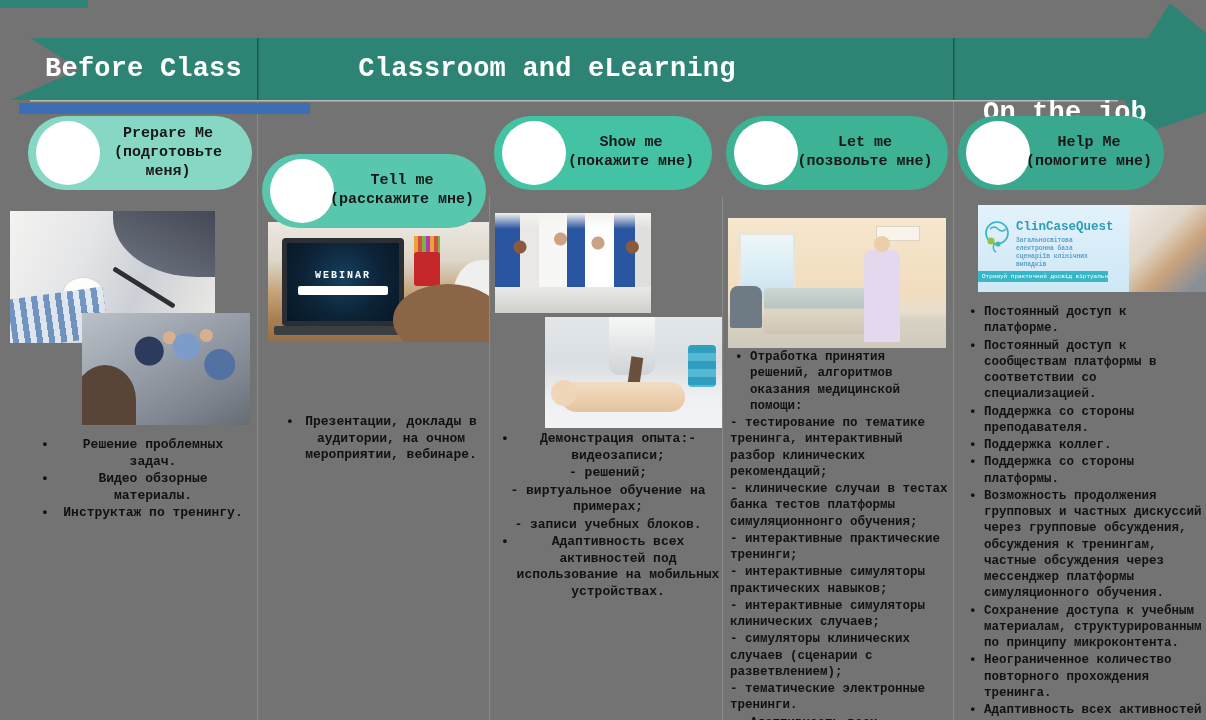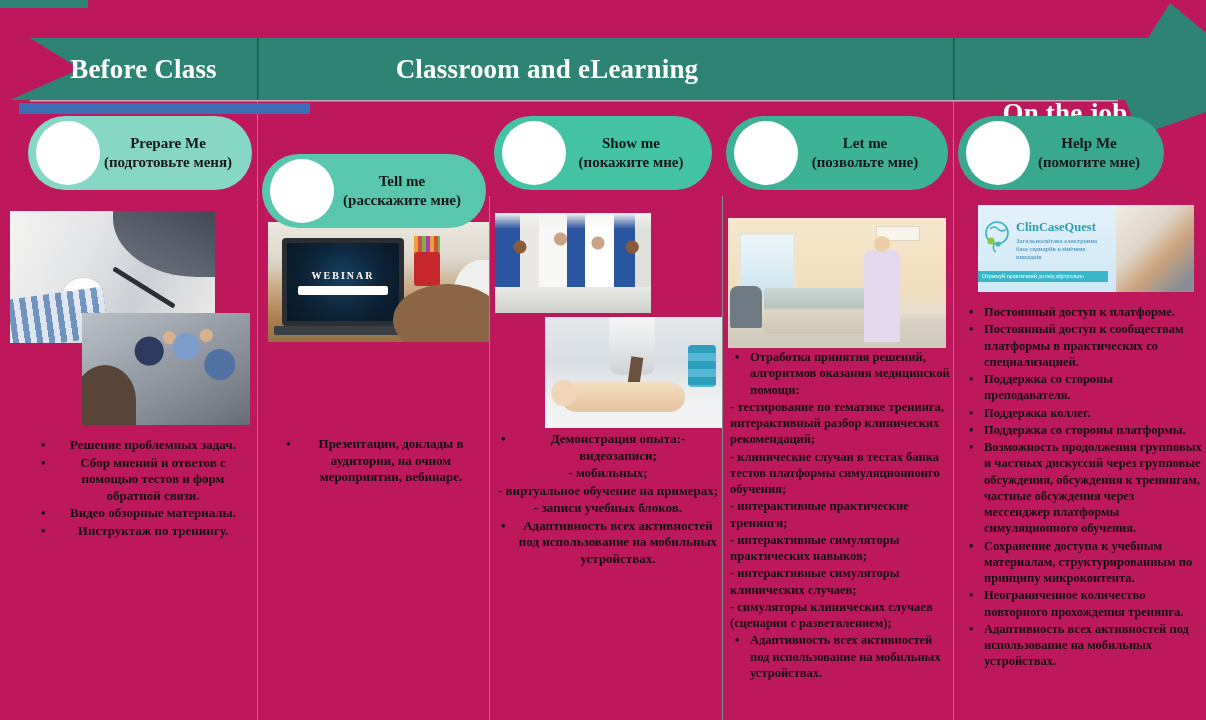--- a/index.html
+++ b/index.html
@@ -1,17 +1,17 @@
 <!DOCTYPE html>
 <html><head>
 <meta charset="utf-8">
 <style>
   html,body{margin:0;padding:0;background:#fff;}
-  #canvas{position:relative;width:1206px;height:720px;background:#be185d;overflow:hidden;
-          font-family:Liberation Serif, serif;}
+  #canvas{position:relative;width:1206px;height:720px;background:#737373;overflow:hidden;
+          font-family:Liberation Mono, monospace;}
 
   
   #banner-svg{position:absolute;left:0;top:0;z-index:1;}
   .banner-label{position:absolute;top:38px;height:62px;display:flex;align-items:center;justify-content:center;
                 color:#ffffff;font-weight:700;font-size:27px;z-index:2;letter-spacing:.2px;}
   #accent-topleft{position:absolute;left:0;top:0;width:88px;height:8px;background:#2e8474;z-index:1;}
   #blue-bar{position:absolute;left:19px;top:103px;width:291px;height:11px;background:#3c6eb5;z-index:2;}
 
   
   .vline{position:absolute;width:1px;background:#8a8a8a;z-index:0;}
@@ -89,21 +89,21 @@
   #photo-hospital .window{position:absolute;left:10px;top:14px;width:58px;height:70px;border:3px solid #eae4d6;
      background:linear-gradient(180deg,#eef6fa,#d8ecf4 60%,#c8e0ec);box-sizing:border-box;}
   #photo-hospital .ac{position:absolute;right:26px;top:8px;width:42px;height:13px;background:#f8f4ec;border:1px solid #ddd5c4;}
   #photo-hospital .chair{position:absolute;left:2px;top:68px;width:32px;height:42px;background:#6e7b85;border-radius:8px 8px 2px 2px;}
   #photo-hospital .bed{position:absolute;left:36px;top:70px;width:112px;height:46px;border-radius:4px;
      background:linear-gradient(180deg,#cdd8d3 0%,#b7c4bf 42%,#ded7c6 48%,#cec6b4 100%);}
   #photo-hospital .patient{position:absolute;right:46px;top:32px;width:36px;height:92px;background:#e4d8ef;border-radius:8px 8px 0 0;}
   #photo-hospital .patient::before{content:"";position:absolute;left:10px;top:-14px;width:16px;height:16px;background:#eccfa8;border-radius:50%;}
 
   
-  #photo-ccq{left:978px;top:205px;width:216px;height:87px;background:linear-gradient(180deg,#e3f2fb,#cde8f6);}
+  #photo-ccq{left:978px;top:205px;width:216px;height:87px;background:linear-gradient(180deg,#e3f2fb,#cde8f6);padding-left:13px;}
   #photo-ccq .ccq-photo{position:absolute;right:0;top:0;width:78px;height:87px;
      background:linear-gradient(135deg,#f0ebe4 0%,#e0d6c8 38%,#caa37c 62%,#8a8f96 88%);}
   #photo-ccq .ccq-title{position:absolute;left:38px;top:15px;font-weight:700;font-size:12.5px;color:#2d9cb5;}
   #photo-ccq .ccq-sub{position:absolute;left:38px;top:32px;width:92px;font-size:6.3px;line-height:1.25;color:#5f9fc8;font-weight:700;}
   #photo-ccq .ccq-ribbon{position:absolute;left:0;top:66px;width:130px;height:11px;background:#39b7c9;color:#fff;
      font-size:6px;line-height:11px;padding-left:4px;box-sizing:border-box;white-space:nowrap;overflow:hidden;}
   #photo-ccq svg{position:absolute;left:4px;top:14px;}
 </style>
 </head>
 <body>
@@ -213,47 +213,47 @@
       <path d="M12,25 q-2,6 2,8" fill="none" stroke="#38b0c5" stroke-width="1.4"></path>
     </svg>
     <div class="ccq-title">ClinCaseQuest</div>
     <div class="ccq-sub">Загальносвітова електронна база сценаріїв клінічних випадків</div>
     <div class="ccq-ribbon">Отримуй практичний досвід віртуально</div>
     <div class="ccq-photo"></div>
   </div>
 
   <div class="col-list" id="list-1" style="left:36px;top:437px;width:214px;padding-left:18px;box-sizing:border-box;">
       <div class="li b">Решение проблемных задач.</div>
-      <div class="li b">Сбор мнений и ответов с помощью тестов и форм обратной связи.</div>
       <div class="li b">Видео обзорные материалы.</div>
       <div class="li b">Инструктаж по тренингу.</div>
     </div>
-  <div class="col-list" id="list-2" style="left:281px;top:436px;width:200px;padding-left:18px;box-sizing:border-box;">
+  <div class="col-list" id="list-2" style="left:281px;top:414px;width:200px;padding-left:18px;box-sizing:border-box;">
       <div class="li b">Презентации, доклады в аудитории, на очном мероприятии, вебинаре.</div>
     </div>
   <div class="col-list" id="list-3" style="left:496px;top:431px;width:224px;padding-left:18px;box-sizing:border-box;">
       <div class="li b">Демонстрация опыта:- видеозаписи;</div>
-      <div class="li d">- мобильных;</div>
+      <div class="li d">- решений;</div>
       <div class="li d">- виртуальное обучение на примерах;</div>
       <div class="li d">- записи учебных блоков.</div>
       <div class="li b">Адаптивность всех активностей под использование на мобильных устройствах.</div>
     </div>
   <div class="col-list" id="list-4" style="left:730px;top:349px;width:221px;padding-left:18px;box-sizing:border-box;">
       <div class="li b">Отработка принятия решений, алгоритмов оказания медицинской помощи:</div>
       <div class="li d">- тестирование по тематике тренинга, интерактивный разбор клинических рекомендаций;</div>
       <div class="li d">- клинические случаи  в тестах банка тестов платформы симуляционнонго обучения;</div>
       <div class="li d">- интерактивные практические тренинги;</div>
       <div class="li d">- интерактивные симуляторы практических навыков;</div>
       <div class="li d">- интерактивные симуляторы клинических случаев;</div>
       <div class="li d">- симуляторы клинических случаев (сценарии с разветвлением);</div>
+      <div class="li d">- тематические электронные тренинги.</div>
       <div class="li b">Адаптивность всех активностей под использование  на мобильных устройствах.</div>
     </div>
   <div class="col-list" id="list-5" style="left:964px;top:304px;width:238px;padding-left:18px;box-sizing:border-box;">
       <div class="li b">Постоянный доступ к платформе.</div>
-      <div class="li b">Постоянный доступ к сообществам платформы в практических со специализацией.</div>
+      <div class="li b">Постоянный доступ к сообществам платформы в соответствии со специализацией.</div>
       <div class="li b">Поддержка со стороны преподавателя.</div>
       <div class="li b">Поддержка коллег.</div>
       <div class="li b">Поддержка со стороны платформы.</div>
       <div class="li b">Возможность продолжения групповых и частных дискуссий через групповые обсуждения, обсуждения к тренингам, частные обсуждения через мессенджер платформы симуляционного обучения.</div>
       <div class="li b">Сохранение доступа к учебным материалам, структурированным по принципу микроконтента.</div>
       <div class="li b">Неограниченное количество повторного прохождения тренинга.</div>
       <div class="li b">Адаптивность всех активностей под использование  на мобильных устройствах.</div>
     </div>
 
 </div>

